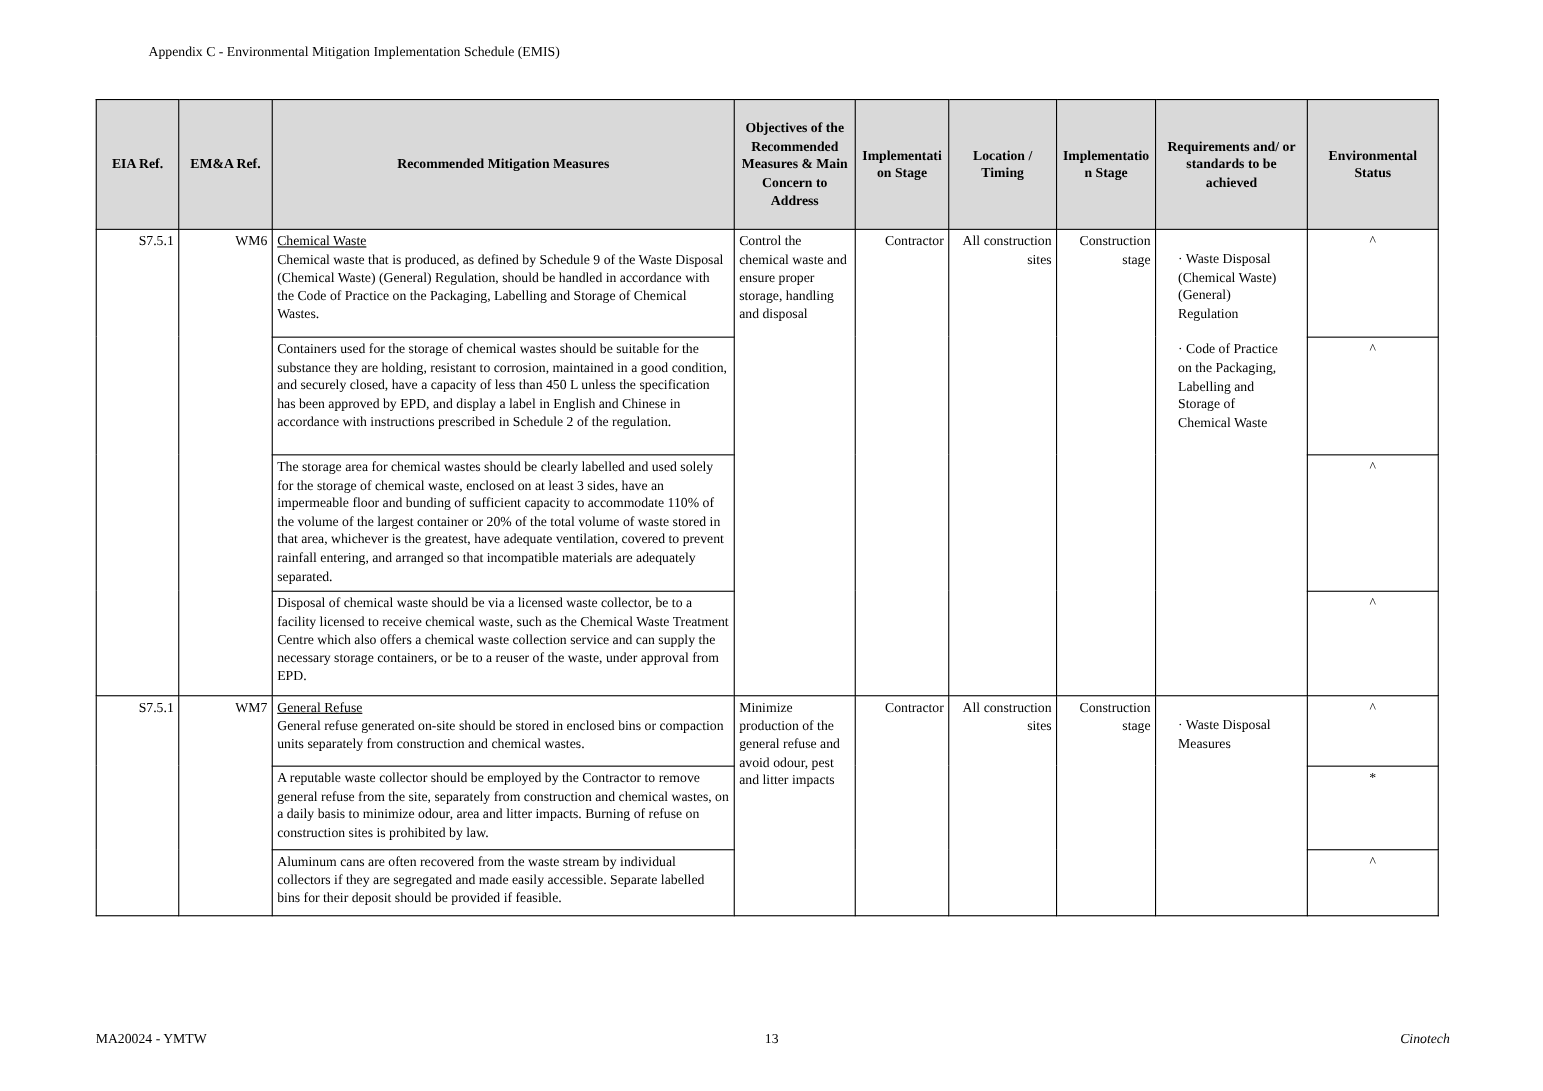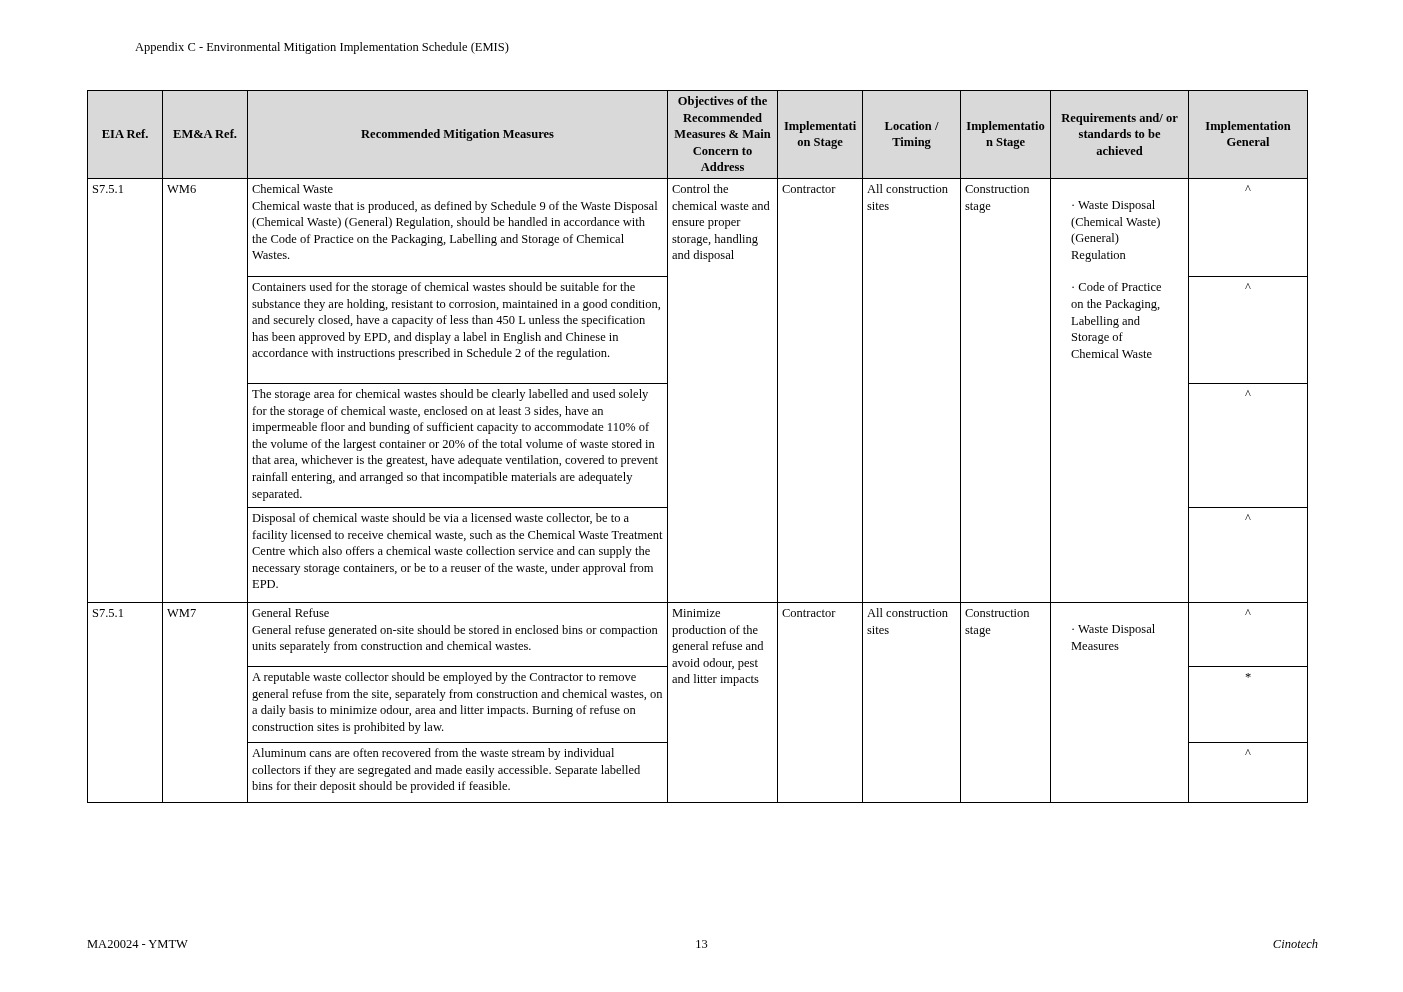--- a/index.html
+++ b/index.html
@@ -33,25 +33,25 @@
     line-height:16.6px;
     vertical-align:top;
     padding:2px 4px 3px 4px;
   }
   table.emis th {
     background:#d9d9d9;
     font-weight:bold;
     text-align:center;
     vertical-align:middle;
     overflow-wrap:anywhere;
-    padding:2px 3px;
+    padding:17px 3px;
   }
-  td.center { text-align:left; }
+  td.center { text-align:right; }
   td.status-cell { text-align:center; font-size:12px; padding-top:3px; }
-  .measure-heading { display:block; }
+  .measure-heading { text-decoration:underline; display:block; }
   .req-item { margin:16px; }
   .footer-left  { position:absolute; left:87px;  top:937px; font-size:12.5px;text-align:right; }
   .footer-center{ position:absolute; left:0; right:0; top:937px; text-align:center; font-size:12.5px; }
   .footer-right { position:absolute; right:85px; top:937px; font-size:12.5px;font-style:italic; }
 </style>
 </head>
 <body>
 
 <div class="page">
 
@@ -73,21 +73,21 @@
     <tbody>
         <tr style="height:83px">
       <th>EIA Ref.</th>
       <th>EM&amp;A Ref.</th>
       <th>Recommended Mitigation Measures</th>
       <th>Objectives of the Recommended Measures &amp; Main Concern to Address</th>
       <th>Implementation Stage</th>
       <th>Location / Timing</th>
       <th>Implementation Stage</th>
       <th>Requirements and/ or standards to be achieved</th>
-      <th>Implementation General</th>
+      <th>Environmental Status</th>
     </tr>
 
     <tr style="height:98px">
       <td class="center" rowspan="4">S7.5.1</td>
       <td class="center" rowspan="4">WM6</td>
       <td>
         <span class="measure-heading">Chemical Waste</span>
         <span>Chemical waste that is produced, as defined by Schedule 9 of the Waste Disposal (Chemical Waste) (General) Regulation, should be handled in accordance with the Code of Practice on the Packaging, Labelling and Storage of Chemical Wastes.</span>
       </td>
       <td rowspan="4">Control the chemical waste and ensure proper storage, handling and disposal</td>

